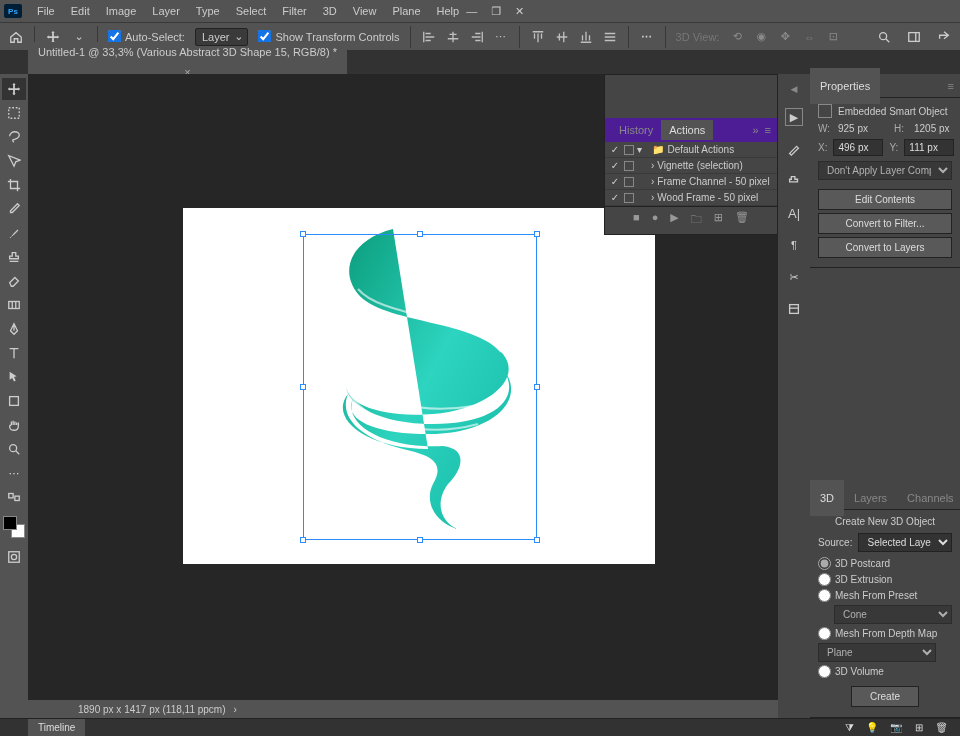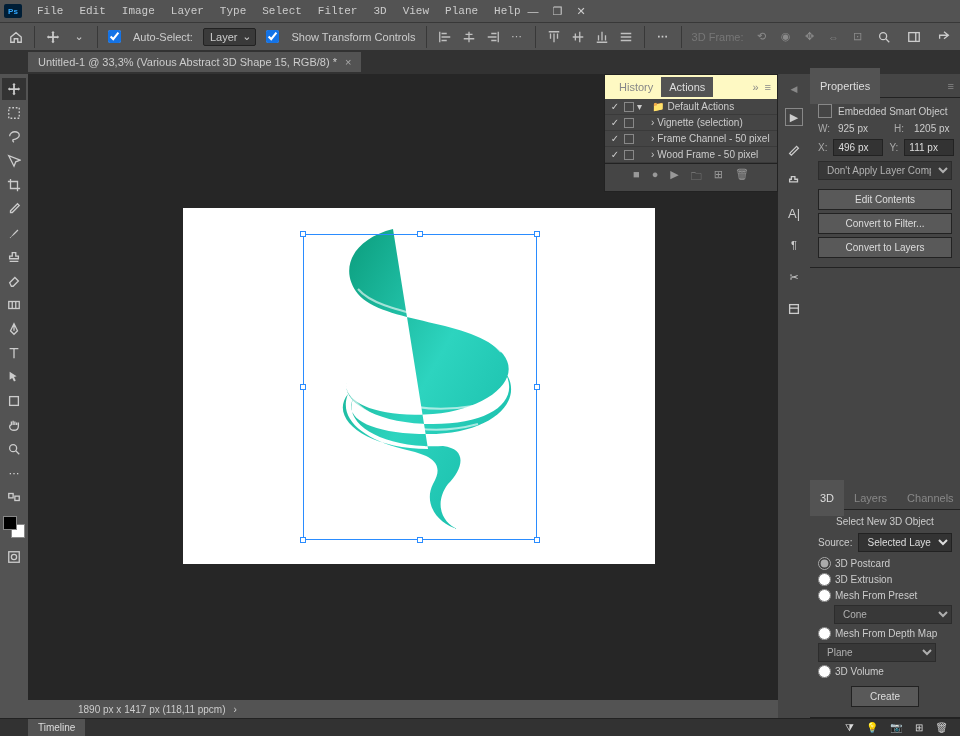--- a/index.html
+++ b/index.html
@@ -1,34 +1,34 @@
 <!DOCTYPE html>
 <html><head>
 <meta charset="utf-8">
 <style>
 * { margin: 0; padding: 0; box-sizing: border-box; font-family: -apple-system, "Segoe UI", Tahoma, sans-serif; }
 body { width: 960px; height: 736px; background: #323232; color: #ccc; font-size: 11px; overflow: hidden; }
 .menubar { height: 22px; background: #535353; display: flex; align-items: center; padding: 4px 4px; justify-content: flex-start; }
 .menubar-left { display: flex; align-items: center; gap: 2px; }
 .ps-logo { width: 18px; height: 14px; background: #001e36; color: #31a8ff; font-weight: bold; font-size: 8px; display: flex; align-items: center; justify-content: center; border-radius: 2px; margin-right: 6px; }
-.menuitem { padding: 3px 7px; cursor: pointer; font-family: Liberation Mono, monospace; }
+.menuitem { padding: 3px 7px; cursor: pointer; }
 .winctrl { display: flex; gap: 14px; padding-right: 10px; align-items: center;}
 .winctrl span { cursor: pointer; font-size: 11px; }
 .optbar { height: 28px; background: #535353; border-top: 1px solid #383838; display: flex; align-items: center; padding: 0 8px; gap: 10px; }
 .optbar .sep { width: 1px; height: 22px; background: #383838; }
 .mini-icon { width: 16px; height: 16px; display: inline-flex; align-items: center; justify-content: center; color: #ccc; }
-.checkbox-pair { display: flex; align-items: center; gap: 12px; }
+.checkbox-pair { display: flex; align-items: center; gap: 4px; }
 .checkbox-pair input { accent-color: #1473e6; }
 .layer-select { background: #3a3a3a; border: 1px solid #222; color: #ccc; padding: 2px 18px 2px 6px; font-size: 11px; position: relative; border-radius: 2px;}
 .layer-select::after { content: "⌄"; position: absolute; right: 4px; top: 1px;}
 .icon-row { display: flex; gap: 8px; align-items: center;}
 .icon-row .mini-icon { opacity: .9; }
 .right-tools { margin-left:auto; display:flex; gap:14px; align-items:center;}
 .tabbar { height: 24px; background: #323232; display: flex; align-items: center; padding-left: 28px; }
-.doctab { background: #535353; padding: 4px 10px; font-size: 11px; display:flex; align-items:center; gap:8px;}
+.doctab { background: #535353; padding: 4px 10px; font-size: 11px; display:flex; align-items:center; gap:8px;flex-direction:column;}
 .doctab .x { color:#aaa; cursor:pointer;}
 .main { display: flex; height: calc(100% - 22px - 28px - 24px - 18px); }
 .toolcol { width: 28px; background: #535353; display: flex; flex-direction: column; align-items: center; padding-top: 4px; gap: 2px;}
 .toolbtn { width: 24px; height: 22px; display: flex; align-items: center; justify-content: center; cursor: pointer; color: #ddd; position: relative;}
 .toolbtn.active { background: #333; }
 .canvas-area { flex: 1; background: #262626; position: relative; overflow: hidden; }
 .canvas { position: absolute; left: 155px; top: 134px; width: 472px; height: 356px; background: #fff; }
 .transform-box { position: absolute; border: 1px solid #2a8cff; }
 .handle { position: absolute; width: 6px; height: 6px; border: 1px solid #2a8cff; background: #fff; }
 .panelstrip { width: 32px; background: #454545; display:flex; flex-direction:column; align-items:center; gap:14px; padding-top:10px;}
@@ -43,21 +43,21 @@
 .prop-row span.lbl { color:#aaa; width:14px;}
 .prop-row input { background:#333; border:1px solid #222; color:#ddd; width:50px; padding:2px 4px; font-size:10px;}
 .panel-btn { display:block; width:100%; background:#595959; border:1px solid #222; color:#ddd; padding:4px; margin:3px 0; font-size:10px; cursor:pointer;}
 .select-wide { background:#333; border:1px solid #222; color:#ddd; width:100%; padding:2px 4px; font-size:10px;}
 .radio-row { display:flex; align-items:center; gap:4px; margin:3px 0;}
 .radio-row input { accent-color: #aaa;}
 .statusbarCanvas { position:absolute; bottom:0; left:0; right:0; height:18px; background:#535353; display:flex; align-items:center; padding-left:50px; font-size:10px;}
 .timeline-bar { height:18px; background:#323232; display:flex; align-items:center; padding-left:28px; font-size:10px; color:#ddd; border-top:1px solid #222;}
 .timeline-bar .rtools { margin-left:auto; display:flex; gap:12px; padding-right:12px;}
 .actions-panel { position:absolute; top:0; right:0; width:174px; background:#454545; border:1px solid #222; z-index:10;}
-.actions-header { height:24px; background:#fef9c3; display:flex; align-items:center; padding:0 6px;}
+.actions-header { height:24px; background:#4c1d95; display:flex; align-items:center; padding:0 6px;margin-top:43px;}
 .actions-header .ptab { padding:4px 8px;}
 .actions-header .spacer{flex:1}
 .action-row { display:flex; align-items:center; gap:3px; padding:2px 4px; font-size:10px; border-bottom:1px solid #3a3a3a;}
 .action-row .ck { width:12px; text-align:center;}
 .action-row .sq { width:10px; height:10px; border:1px solid #888; display:inline-block;}
 .action-row .indent { padding-left: 14px; }
 .actions-footer { display:flex; justify-content:center; gap:12px; padding:4px; border-top:1px solid #222;}
 .actions-footer span { color:#999; cursor:pointer;}
 svg { width:14px; height:14px; fill:none; stroke:#ccc; stroke-width:1.5;}
 .colorswatch { width:22px; height:22px; position:relative; margin-top:6px;}
@@ -152,21 +152,21 @@
       </span>
     <span class="mini-icon">
         <svg viewBox="0 0 16 16">
           <path d="M2 4h12M2 8h12M2 12h12"></path>
         </svg>
       </span>
   </div>
   <div class="sep"></div>
   <span class="mini-icon" style="font-weight:bold">⋯</span>
   <div class="sep"></div>
-  <span style="color:#777">3D Frame:</span>
+  <span style="color:#777">3D View:</span>
   <div class="icon-row" style="opacity:.5">
     <span class="mini-icon">⟲</span>
     <span class="mini-icon">◉</span>
     <span class="mini-icon">✥</span>
     <span class="mini-icon">⇔</span>
     <span class="mini-icon">⊡</span>
   </div>
   <div class="right-tools">
     <span class="mini-icon">
         <svg viewBox="0 0 16 16">
@@ -432,21 +432,21 @@
     <div style="flex:1"></div>
 
     <div class="panel">
       <div class="panel-tabs">
         <div class="ptab active">3D</div>
         <div class="ptab">Layers</div>
         <div class="ptab">Channels</div>
 
       </div>
       <div class="panel-body">
-        <div style="text-align:center;margin-bottom:6px">Select New 3D Object</div>
+        <div style="text-align:center;margin-bottom:6px">Create New 3D Object</div>
         <div class="prop-row">
           <span>Source:</span>
           <select class="select-wide" style="flex:1"><option>Selected Layer(s)</option></select>
         </div>
         <div class="radio-row">
             <input type="radio" name="m3d" checked="" style="">
             <span>3D Postcard</span>
           </div>
         <div class="radio-row">
             <input type="radio" name="m3d" style="">

